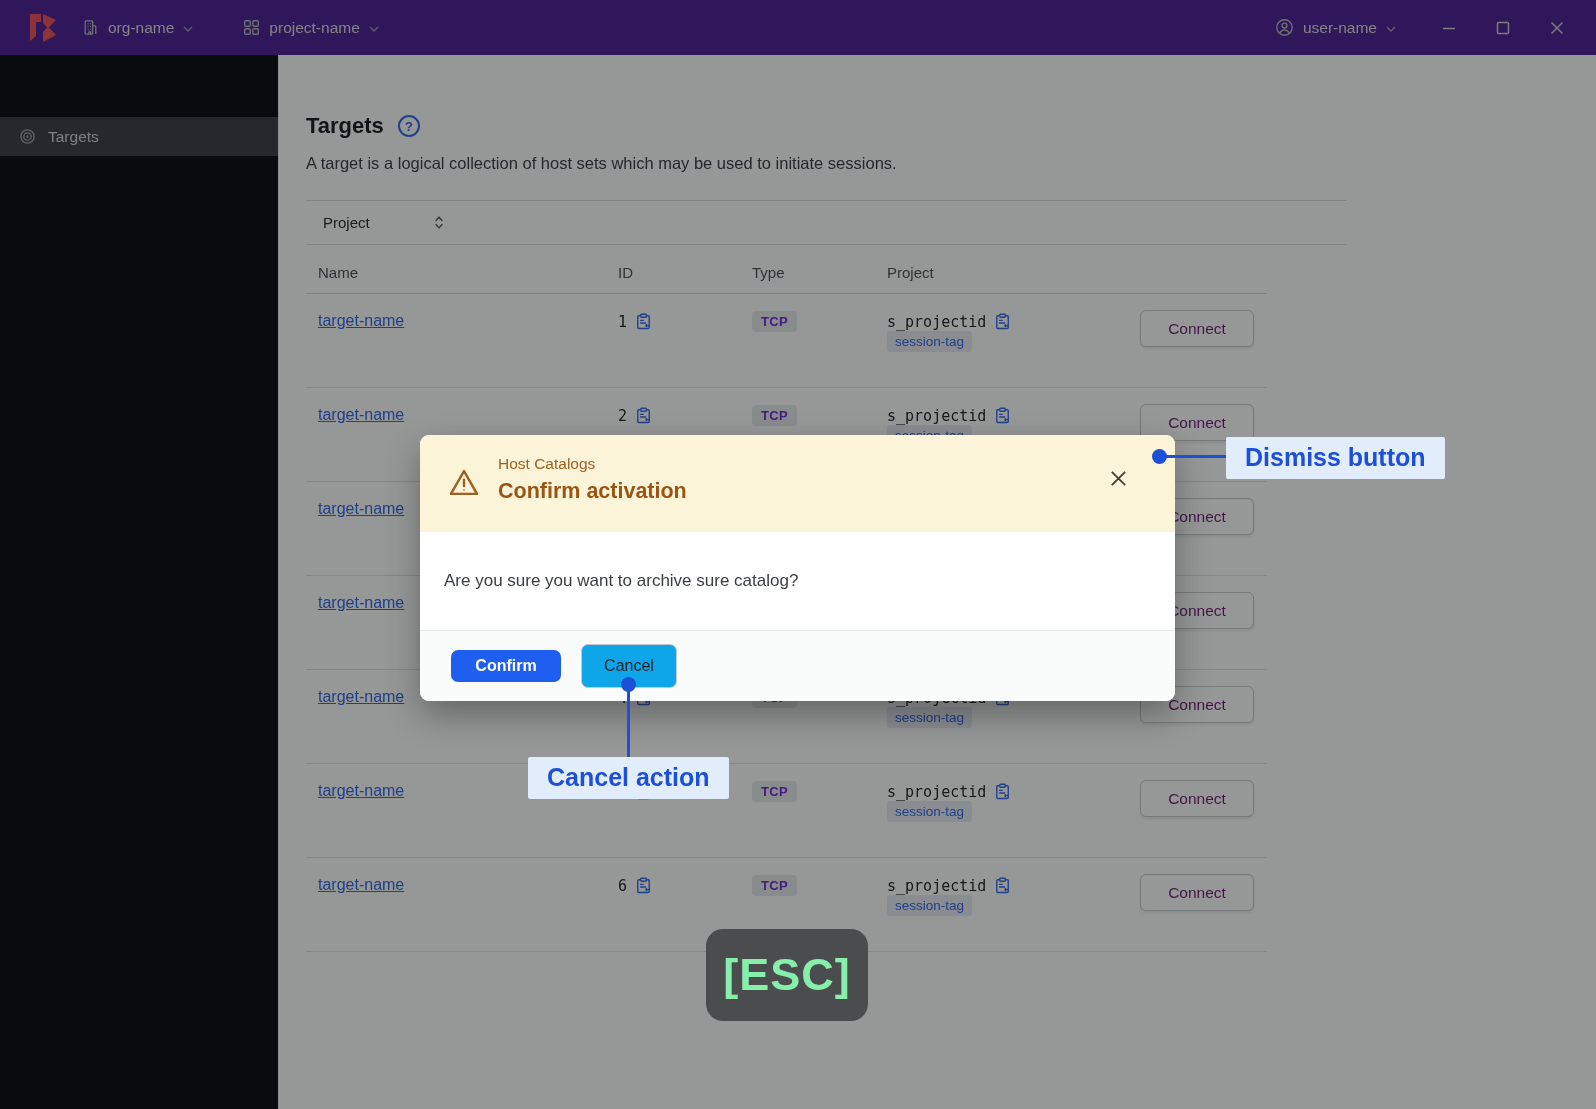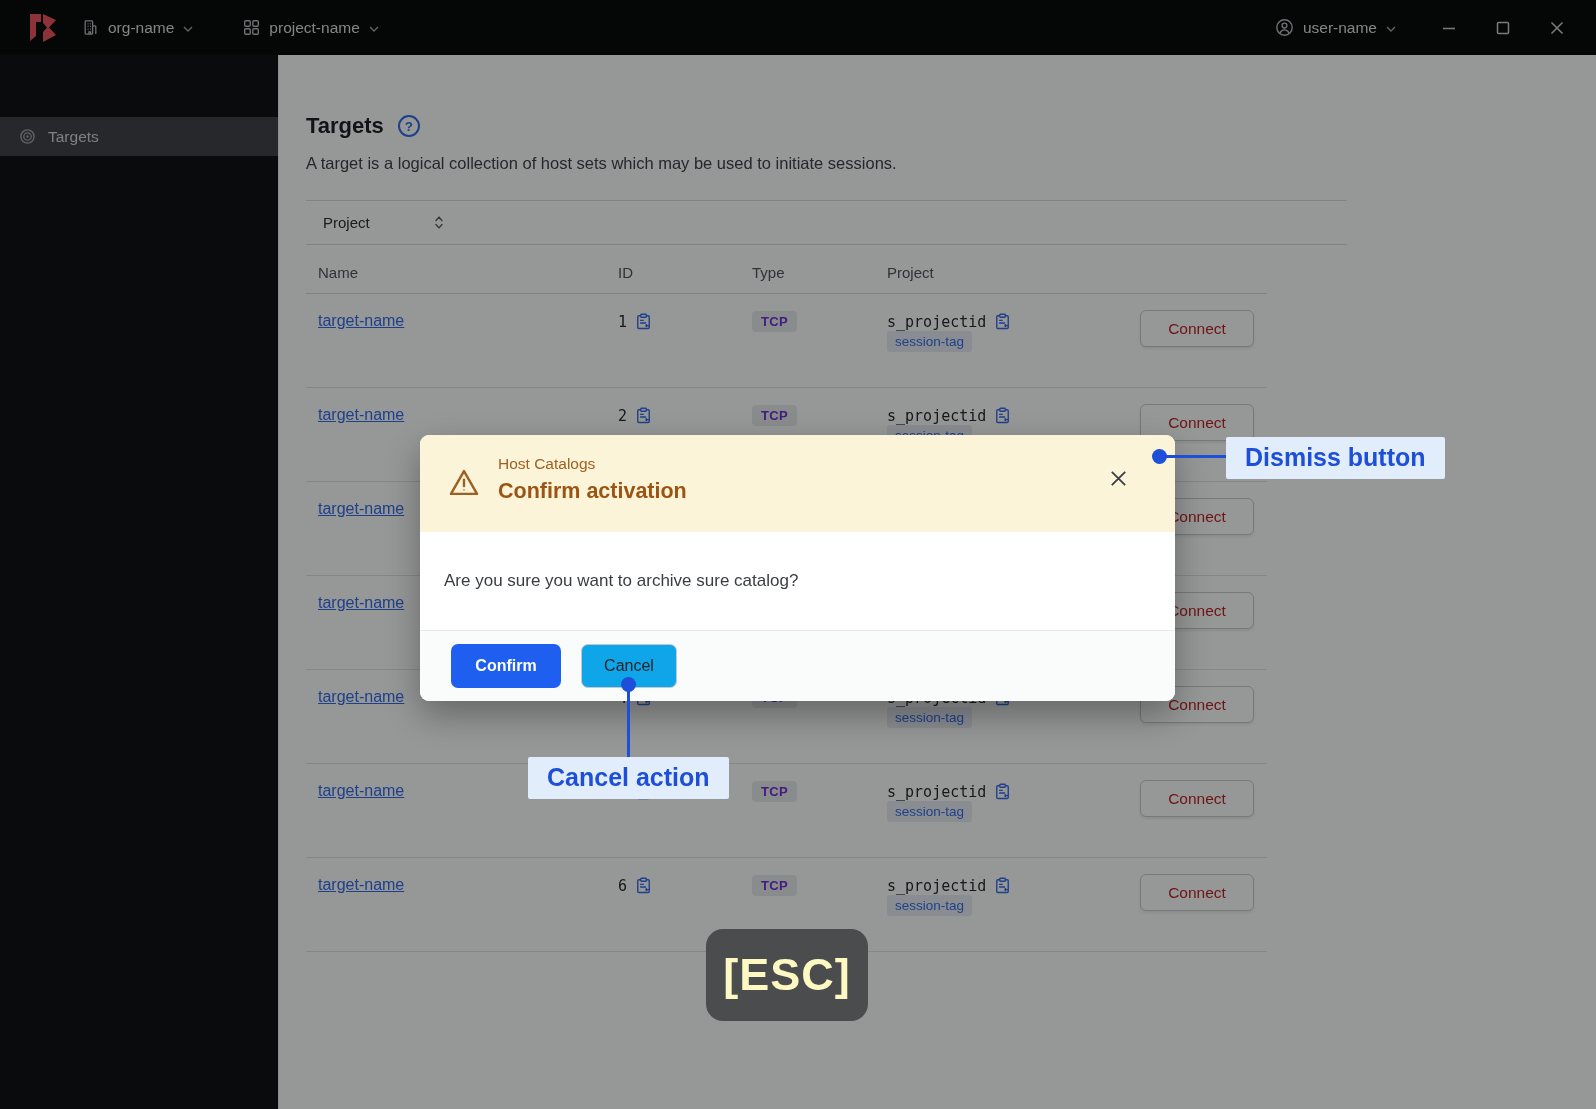--- a/index.html
+++ b/index.html
@@ -1,21 +1,21 @@
 <!DOCTYPE html>
 <html style="--accent-blue: #2f66e8; --primary-button: #1f5ff0; --annotation-blue: #1d4fd8; --annotation-bg: #e2edfc; --warning-bg: #fbf4d9; --warning-text: #9c5413; --warning-icon: #9c6022; --logo-red: #ef4e58;"><head>
 <meta charset="utf-8">
 <style>
   html,body{margin:0;padding:0;background:#222;}
   .screen{position:relative;width:1596px;height:1109px;overflow:hidden;background:#fff;
     font-family:"Liberation Sans",sans-serif;-webkit-font-smoothing:antialiased;}
   svg{display:block}
 
   
-  .topbar{position:absolute;left:0;top:0;width:100%;height:55px;background:#000000;
+  .topbar{position:absolute;left:0;top:0;width:100%;height:55px;background:#4c1d95;
     display:flex;align-items:center;z-index:10;}
   .logo{margin-left:28px;display:flex;}
   .menu{display:flex;align-items:center;gap:9px;color:#dcdde0;font-size:15.5px;cursor:pointer;}
   .menu .mi{color:#b9bbbf;display:flex;}
   .menu .chev{color:#9fa1a6;margin-top:2px;display:flex;}
   .org-menu{margin-left:24px;}
   .project-menu{margin-left:50px;}
   .user-menu{margin-left:auto;}
   .win-controls{display:flex;align-items:center;gap:40px;margin:0 32px 0 46px;color:#cfd0d3;}
   .win-btn{display:flex;cursor:pointer;}
@@ -59,59 +59,59 @@
   .copy-icon{color:var(--accent-blue);display:inline-flex;margin-top:0px;cursor:pointer;}
   .cell.type{padding-top:17px;}
   .type-badge{display:inline-block;background:#e9ebee;color:#6d28d9;font-size:13px;font-weight:700;
     padding:3px 9px;border-radius:4px;letter-spacing:.3px;}
   .cell.project{padding-top:19px;}
   .pline{display:flex;gap:8px;align-items:flex-start;}
   .tag{display:inline-block;margin-top:0;background:#e9edf6;color:var(--accent-blue);
     font-size:13.5px;padding:3px 8px;border-radius:3px;text-decoration:none;cursor:pointer;}
   .cell.connect{padding-top:16px;}
   .connect-btn{width:114px;height:37px;background:#fff;border:1px solid #c7c9ce;border-radius:6px;
-    font-size:15.5px;color:#b91c1c;font-family:inherit;box-shadow:0 2px 3px rgba(0,0,0,.08);cursor:pointer;}
+    font-size:15.5px;color:#701a75;font-family:inherit;box-shadow:0 2px 3px rgba(0,0,0,.08);cursor:pointer;}
 
   
   .overlay{position:absolute;inset:0;background:rgba(12,13,15,.43);z-index:50;}
 
   
   .modal{position:absolute;left:420px;top:414px;width:755px;height:266px;z-index:100;
     background:#fff;border-radius:9px;box-shadow:0 14px 34px rgba(0,0,0,.32);margin-top:21px;}
   .modal-header{height:97px;background:var(--warning-bg);border-radius:9px 9px 0 0;
     display:flex;padding:20px 26px 0 27px;box-sizing:border-box;position:relative;}
   .warn-icon{margin-top:11px;color:var(--warning-icon);}
   .mh-text{margin-left:17px;}
   .modal-eyebrow{font-size:15.5px;color:#a0601f;}
   .modal-title{font-size:21.5px;font-weight:700;color:var(--warning-text);margin-top:6px;}
   .close-btn{position:absolute;right:45px;top:31px;width:24px;height:24px;background:none;border:none;
     padding:0;color:#3c3e43;cursor:pointer;display:flex;align-items:center;justify-content:center;}
   .modal-body{height:98px;display:flex;align-items:center;padding-left:24px;
     font-size:17px;color:#3a3d43;box-sizing:border-box;}
   .modal-footer{height:71px;background:#fafbfb;border-top:1px solid #e9eaec;border-radius:0 0 9px 9px;
     display:flex;align-items:center;padding-left:31px;gap:20px;box-sizing:border-box;}
-  .btn-primary{width:110px;height:44px;background:var(--primary-button);color:#fff;font-size:16px;
+  .btn-primary{width:110px;height:32px;background:var(--primary-button);color:#fff;font-size:16px;
     font-weight:600;border:none;border-radius:7px;font-family:inherit;cursor:pointer;}
   .btn-secondary{width:96px;height:44px;background:#0ea5e9;border:1px solid #c6c8cd;border-radius:7px;
     font-size:16px;color:#232529;font-family:inherit;cursor:pointer;}
 
   
   .anno-dot{position:absolute;width:15px;height:15px;border-radius:50%;
     background:var(--annotation-blue);z-index:120;}
   .anno-line{position:absolute;background:var(--annotation-blue);z-index:119;}
   #dismiss-dot{left:1152px;top:449px;}
   #dismiss-line{left:1162px;top:455px;width:64px;height:3px;}
   #cancel-dot{left:621px;top:677px;}
   #cancel-line{left:627px;top:690px;width:3px;height:69px;}
   .anno-pill{position:absolute;z-index:120;background:var(--annotation-bg);color:var(--annotation-blue);
     font-weight:700;font-size:25px;padding:6px 19px 7px;border-radius:2px;white-space:nowrap;}
   #dismiss-label{left:1226px;top:437px;}
   #cancel-label{left:528px;top:757px;}
   .esc-badge{position:absolute;left:706px;top:929px;width:162px;height:92px;background:#4b4c4e;
-    border-radius:17px;color:#fef9c3;font-size:45px;font-weight:700;letter-spacing:1px;z-index:120;
+    border-radius:17px;color:#86efac;font-size:45px;font-weight:700;letter-spacing:1px;z-index:120;
     display:flex;align-items:center;justify-content:center;}
 </style>
 </head>
 <body>
 
 <div class="screen">
 
   <div class="topbar">
     <span class="logo">
       <svg width="30" height="32" viewBox="0 0 30 32">

